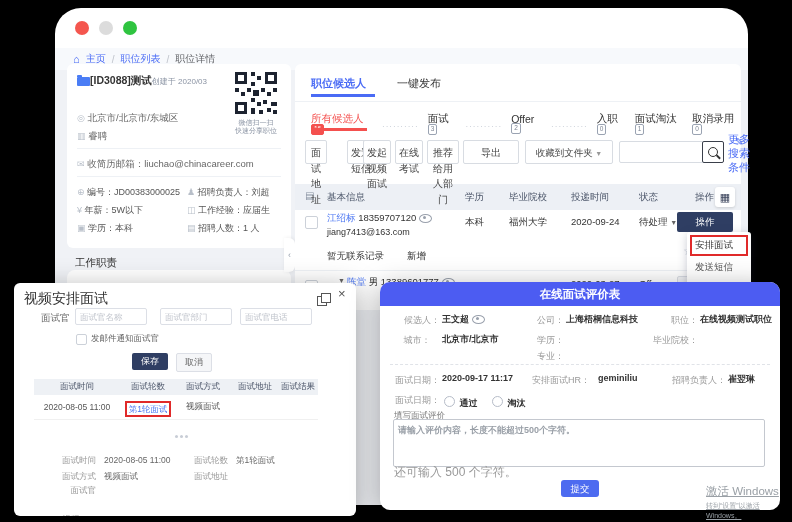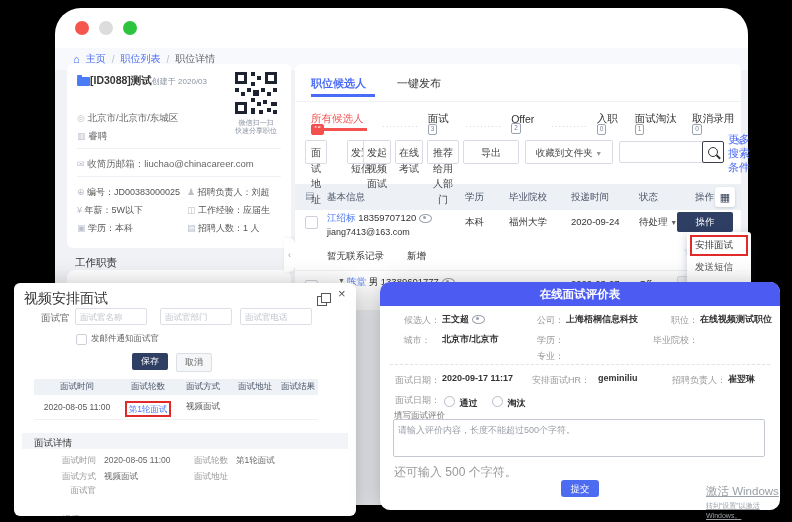--- a/index.html
+++ b/index.html
@@ -247,23 +247,20 @@
     </div>
     <div class="abs" style="left:20px;top:112px;width:284px;height:24px;border-bottom:1px solid #f0f0f0;display:flex;align-items:center;">
       <span class="sth" style="width:86px;color:#555;">2020-08-05 11:00</span>
       <span style="width:56px;text-align:center;"><span class="redbox link" style="font-size:8.5px;padding:1px 2px;">第1轮面试</span></span>
       <span class="sth" style="width:54px;color:#555;">视频面试</span>
       <span style="width:50px;"></span>
         <span style="width:36px;"></span>
     </div>
     <div class="abs" style="left:160px;top:141px;"><span class="pag"></span><span class="pag"></span><span class="pag"></span></div>
 
-    <div class="abs" style="left:8px;top:150px;width:326px;height:16px;background:#f2f4f7;line-height:16px;">
-      <span style="margin-left:12px;font-size:9.5px;color:#333;">面试详情</span>
-    </div>
     <span class="sdl-lbl" style="left:20px;top:172px;width:62px;">面试时间</span>
     <span class="sdl-val" style="left:90px;top:172px;">2020-08-05 11:00</span>
     <span class="sdl-lbl" style="left:158px;top:172px;width:56px;">面试轮数</span>
     <span class="sdl-val" style="left:222px;top:172px;">第1轮面试</span>
     <span class="sdl-lbl" style="left:20px;top:188px;width:62px;">面试方式</span>
     <span class="sdl-val" style="left:90px;top:188px;">视频面试</span>
     <span class="sdl-lbl" style="left:158px;top:188px;width:56px;">面试地址</span>
     <span class="sdl-lbl" style="left:20px;top:202px;width:62px;">面试官</span>
     <span class="sdl-lbl" style="left:36px;top:231px;width:40px;text-align:left;">HR视频</span>
   </div>
@@ -291,21 +288,21 @@
     <span class="ev-lbl abs" style="left:152px;top:92px;width:64px;text-align:left;display:inline-block;">安排面试HR：</span>
     <span class="ev-val abs" style="left:218px;top:91px;">geminiliu</span>
     <span class="ev-lbl abs" style="left:288px;top:92px;width:58px;text-align:right;display:inline-block;">招聘负责人：</span>
     <span class="ev-val abs" style="left:348px;top:91px;">崔翌琳</span>
 
     <span class="ev-lbl abs" style="left:14px;top:112px;width:46px;text-align:right;display:inline-block;">面试日期：</span>
     <span class="abs" style="left:64px;top:110px;"><span class="radio"></span> <span class="ev-val">通过</span></span>
     <span class="abs" style="left:112px;top:110px;"><span class="radio"></span> <span class="ev-val">淘汰</span></span>
 
     <span class="abs" style="left:14px;top:128px;font-size:8.5px;color:#777;">填写面试评价</span>
-    <textarea class="abs" style="left: 13px; top: 137px; width: 372px; height: 38px; border: 1px solid rgb(196, 200, 207); border-radius: 2px; font-size: 9px; padding: 4px; box-sizing: border-box;" placeholder="请输入评价内容，长度不能超过500个字符。"></textarea>
+    <textarea class="abs" style="left: 13px; top: 137px; width: 372px; height: 48px; border: 1px solid rgb(196, 200, 207); border-radius: 2px; font-size: 9px; padding: 4px; box-sizing: border-box; font-weight: bold;" placeholder="请输入评价内容，长度不能超过500个字符。"></textarea>
     <span class="abs" style="left:14px;top:182px;font-size:12px;color:#999;">还可输入 500 个字符。</span>
     <span class="abs" style="left:181px;top:198px;width:38px;height:17px;background:#4d6bf0;border-radius:3px;color:#fff;font-size:9.5px;text-align:center;line-height:17px;">提交</span>
   </div>
 
   <div class="abs" style="left:706px;top:484px;z-index:50;color:#9aa0a6;text-decoration:underline;">
     <div style="font-size:11.5px;">激活 Windows</div>
     <div style="font-size:7px;margin-top:2px;">转到“设置”以激活 Windows。</div>
   </div>
 
 </div>

